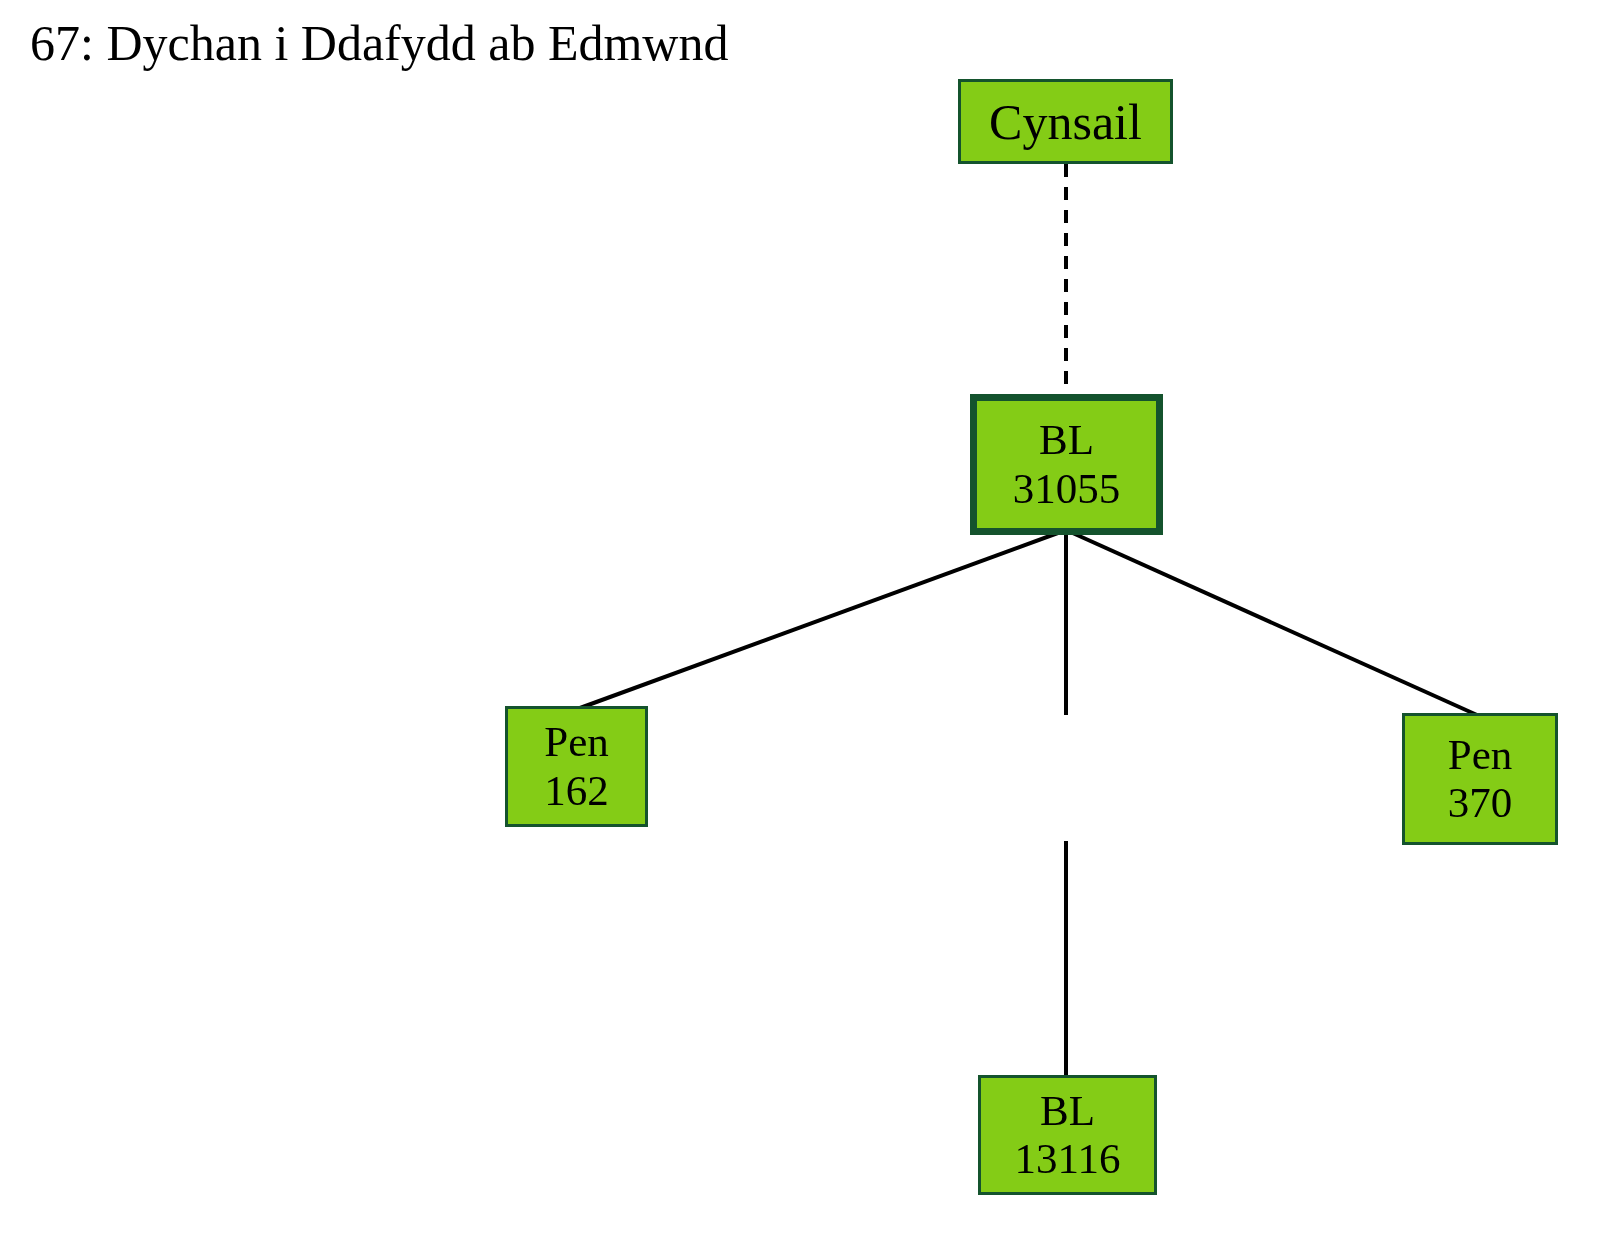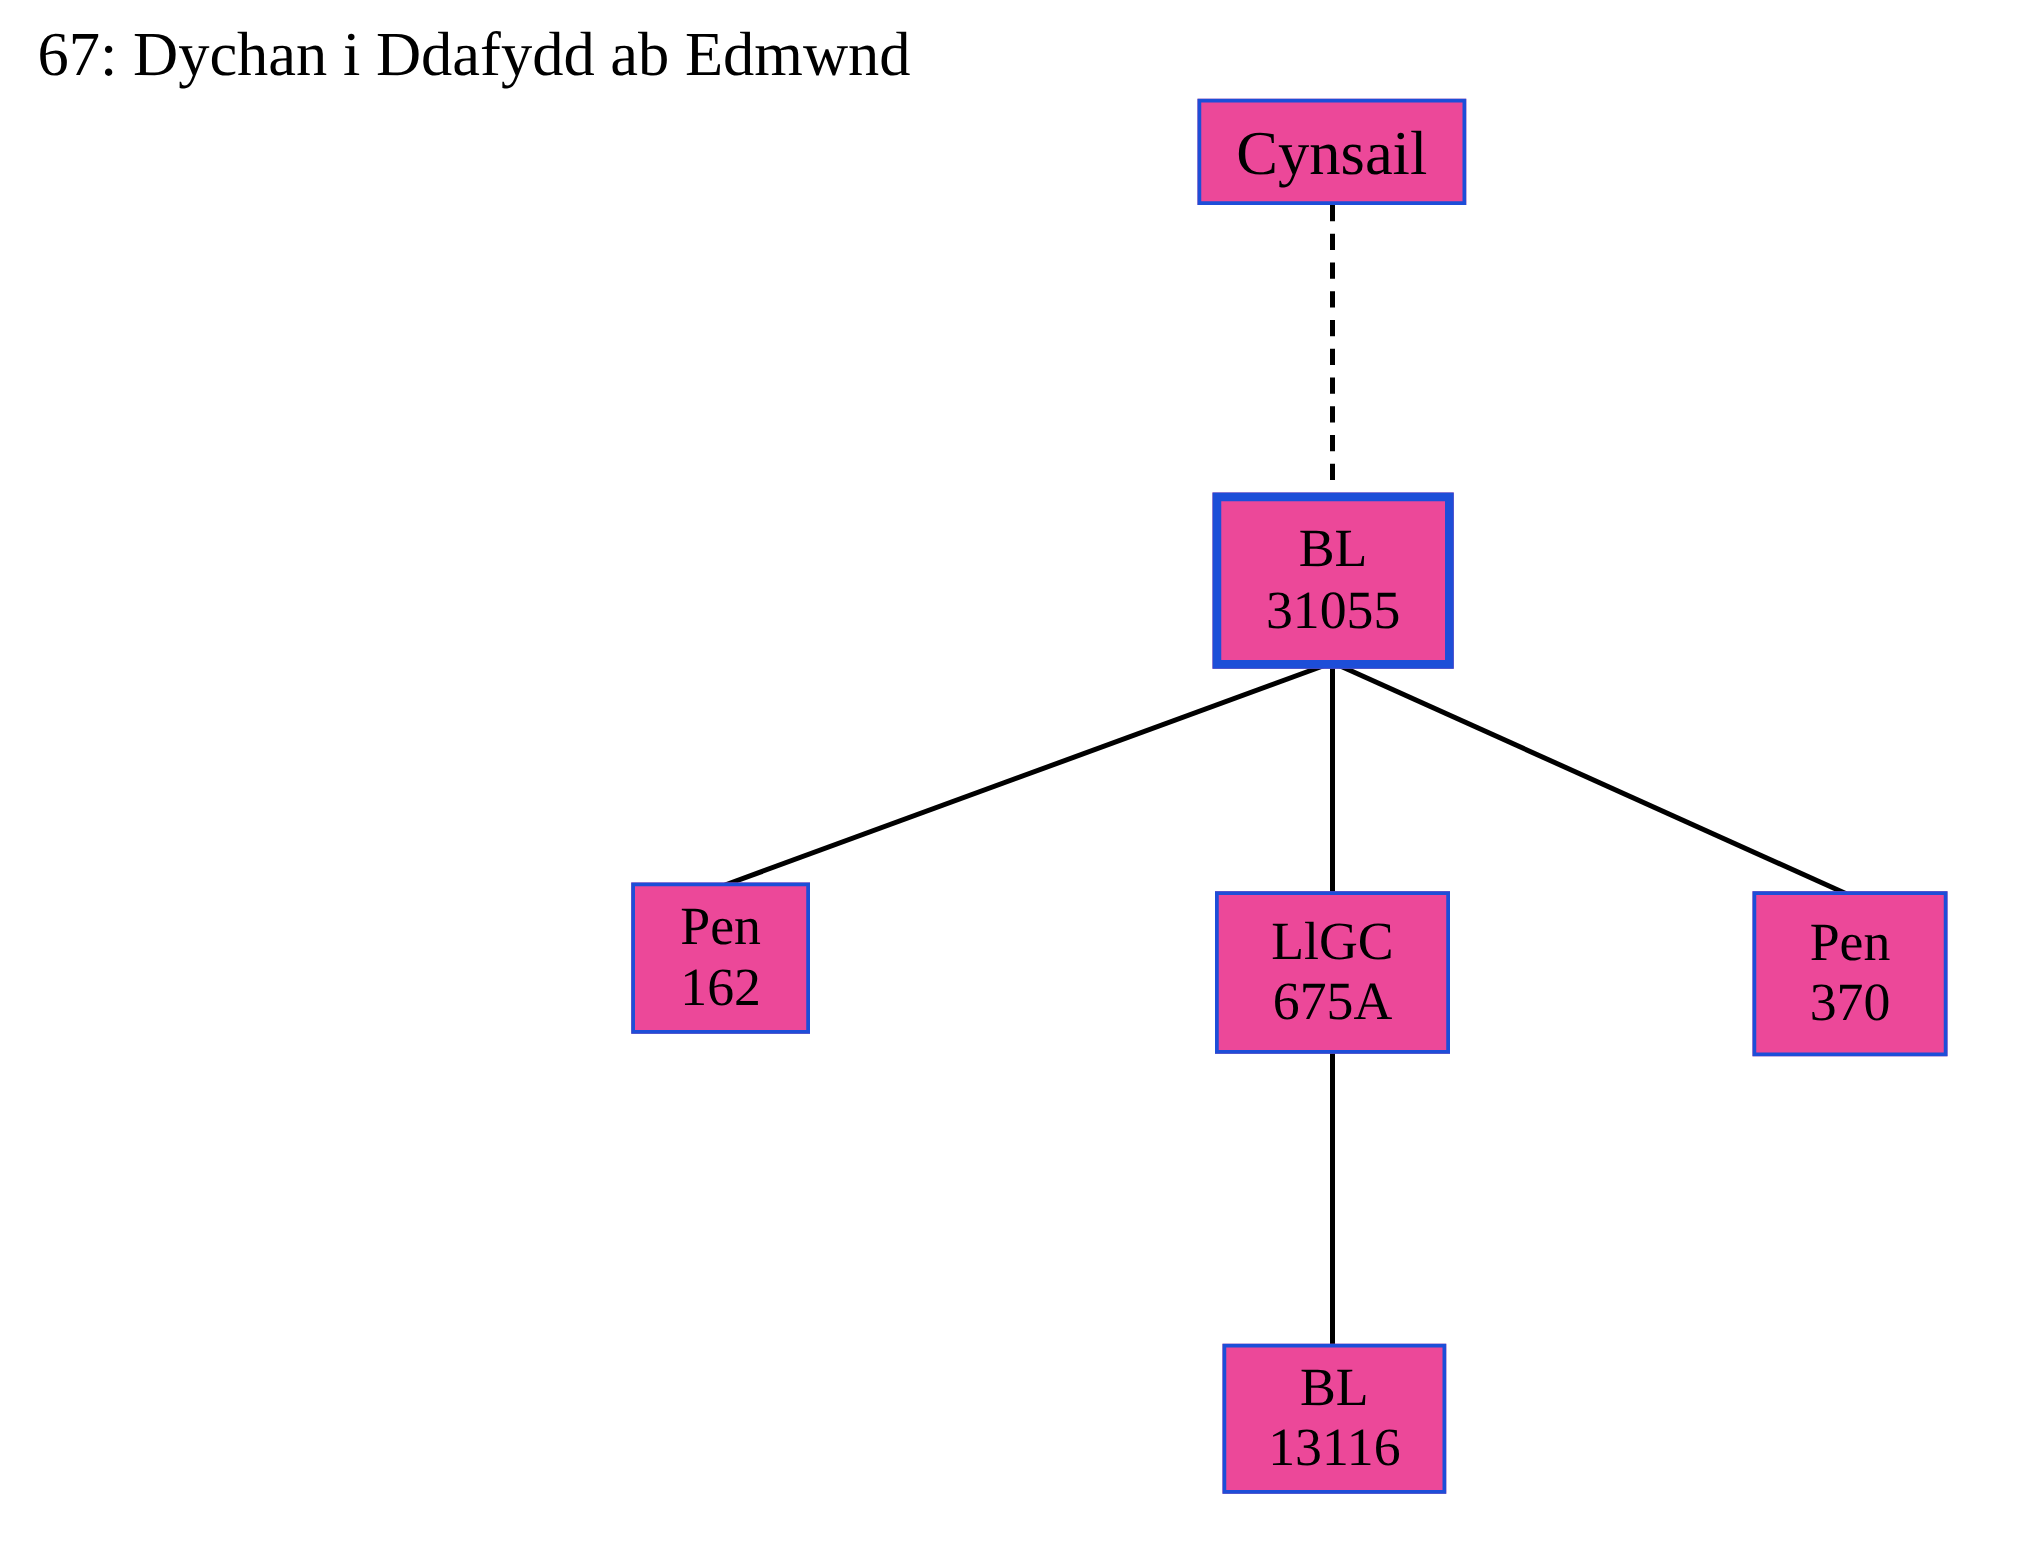--- a/index.html
+++ b/index.html
@@ -40,22 +40,22 @@
     stroke-width: 4;
     fill: none;
   }
   .edge.dashed {
     stroke-dasharray: 13 10;
   }
   .node {
     position: absolute;
     z-index: 2;
     box-sizing: border-box;
-    background: #ec4899;
-    border: 3px solid #1d4ed8;
+    background: #84cc16;
+    border: 3px solid #14532d;
     display: flex;
     flex-direction: column;
     align-items: center;
     justify-content: center;
     text-align: center;
     font-size: 43px;
     line-height: 1.12;
   }
   .node.emphasized {
     border-width: 7px;
@@ -123,24 +123,20 @@
   <div class="node node-bl31055 emphasized">
     <span>BL</span>
     <span>31055</span>
   </div>
 
   <div class="node node-pen221">
     <span>Pen</span>
     <span>162</span>
   </div>
 
-  <div class="node node-llgc675a">
-    <span>LlGC</span>
-    <span>675A</span>
-  </div>
 
   <div class="node node-pen240">
     <span>Pen</span>
     <span>370</span>
   </div>
 
   <div class="node node-bl31092">
     <span>BL</span>
     <span>13116</span>
   </div>

